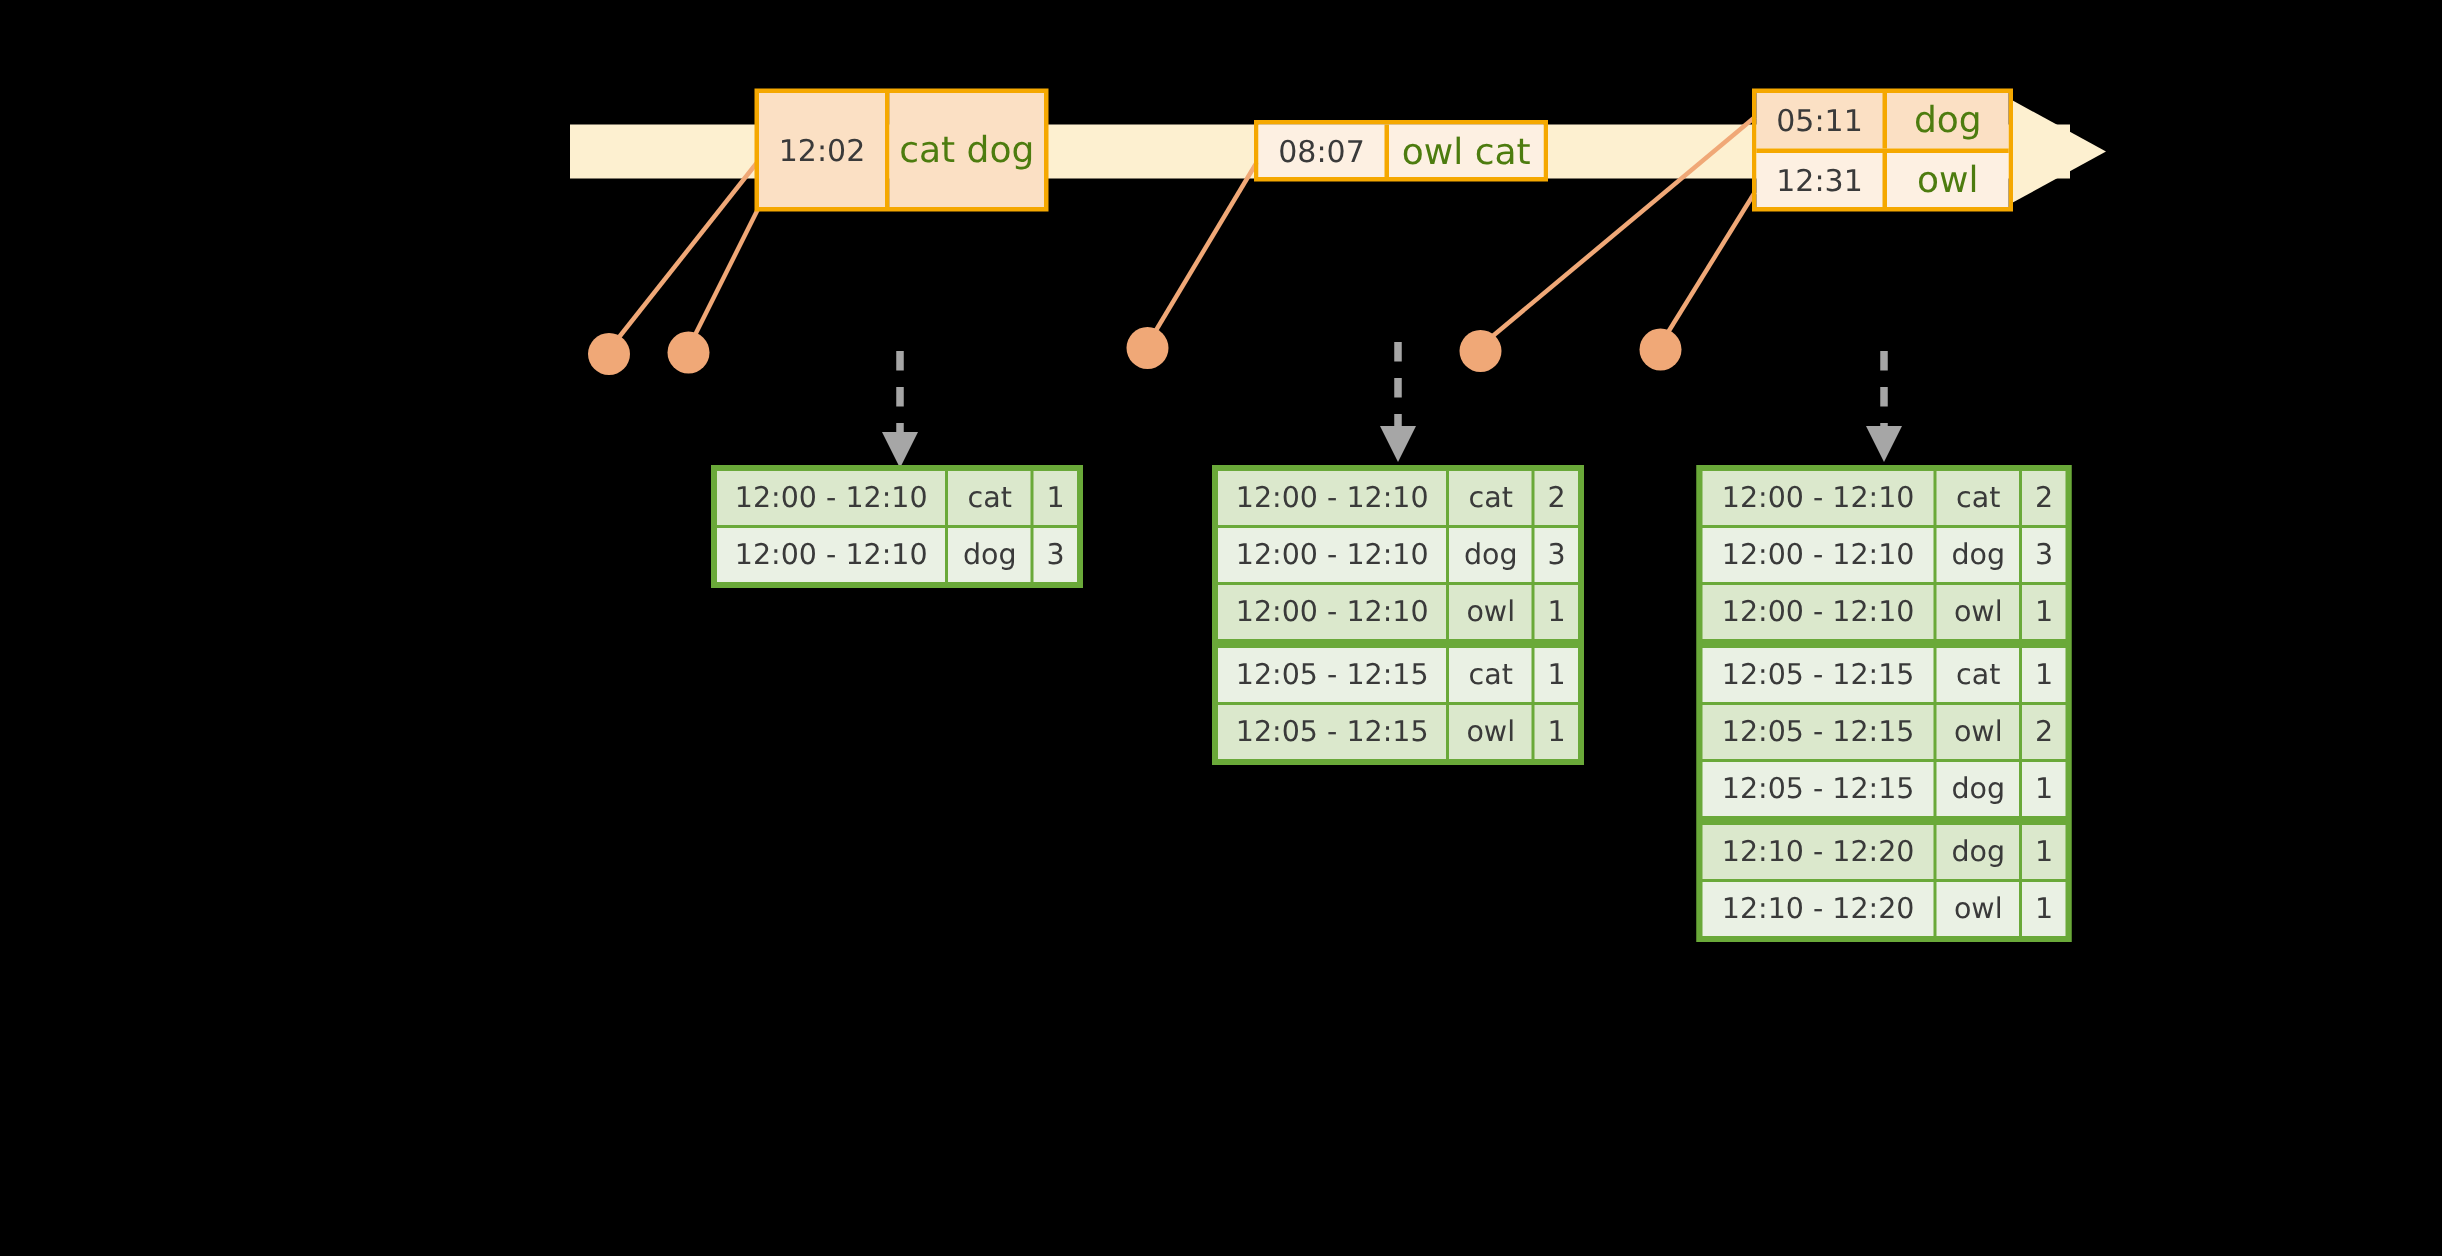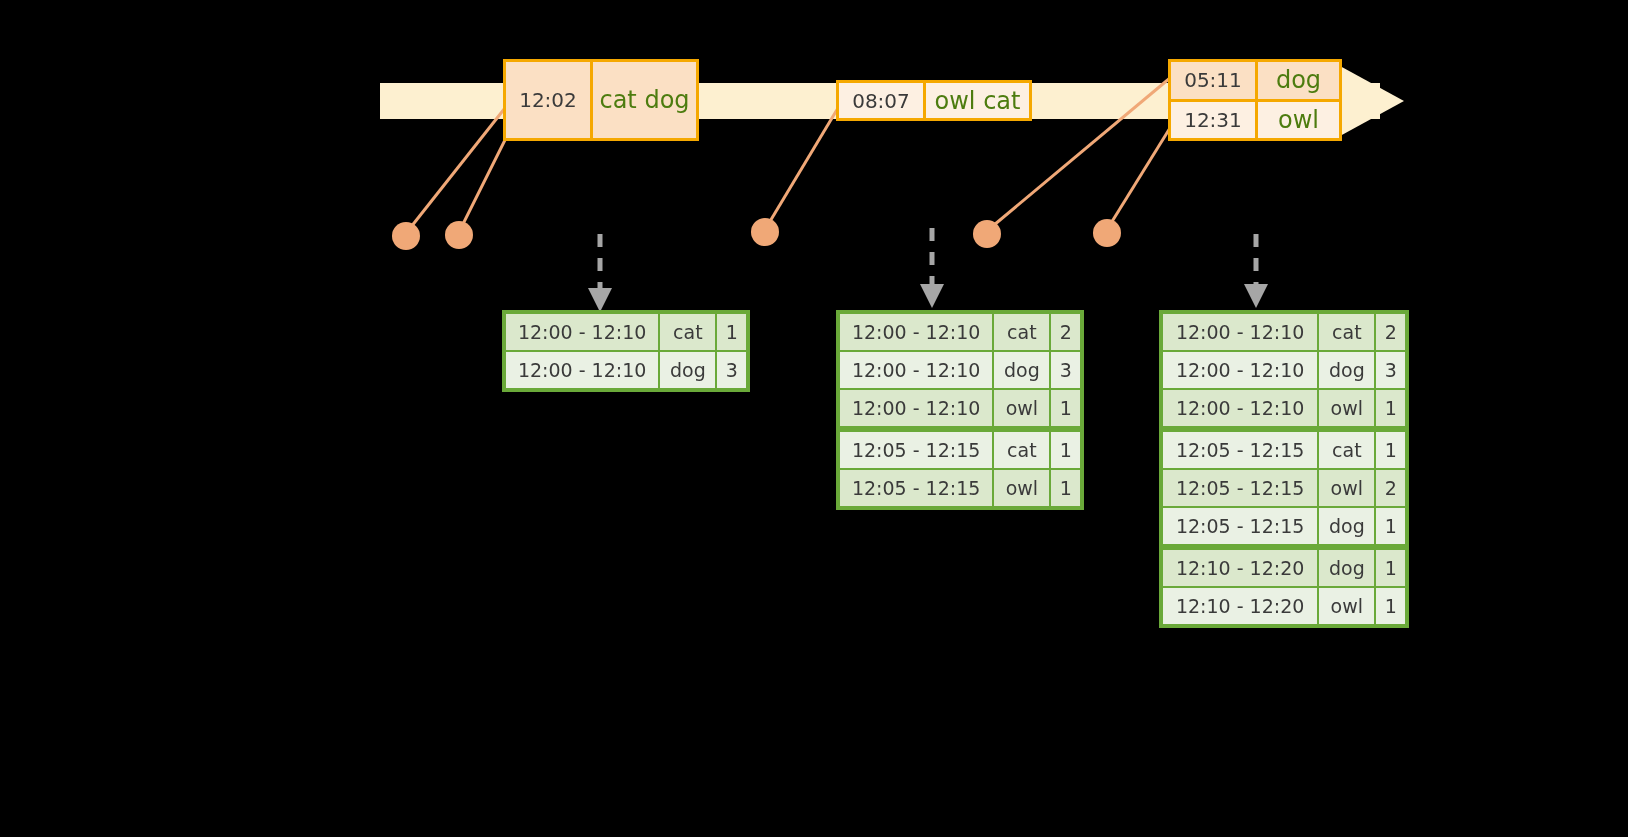--- a/index.html
+++ b/index.html
@@ -15,21 +15,21 @@
   .evt-row + .evt-row{border-top:3px solid #f5a800;}
   .evt-time{width:84px;display:flex;align-items:center;justify-content:center;
             font-size:20px;color:#3a3a3a;border-right:3px solid #f5a800;}
   .evt-val{flex:1;display:flex;align-items:center;justify-content:center;
            font-size:24px;color:#4d7c0f;padding:0 1px;}
   .shade-a .evt-time,.shade-a .evt-val{background:#fbe0c4;}
   .shade-b .evt-time,.shade-b .evt-val{background:#fdf0e2;}
 
   
   .res-table{position:absolute;border:4px solid #6aa939;box-sizing:border-box;
-             background:#6aa939;display:flex;flex-direction:column;gap:2px;margin-left:28px;}
+             background:#6aa939;display:flex;flex-direction:column;gap:2px;}
   .res-row{display:flex;gap:2px;height:36px;}
   .res-cell{display:flex;align-items:center;font-size:19px;color:#3a3a3a;}
   .c-range{justify-content:center;}
   .c-key{justify-content:center;}
   .c-cnt{justify-content:center;}
   .band-a .res-cell{background:#dbe8cc;}
   .band-b .res-cell{background:#eaf1e4;}
   .grp-sep{height:2px;background:#6aa939;}
 </style>
 </head>

